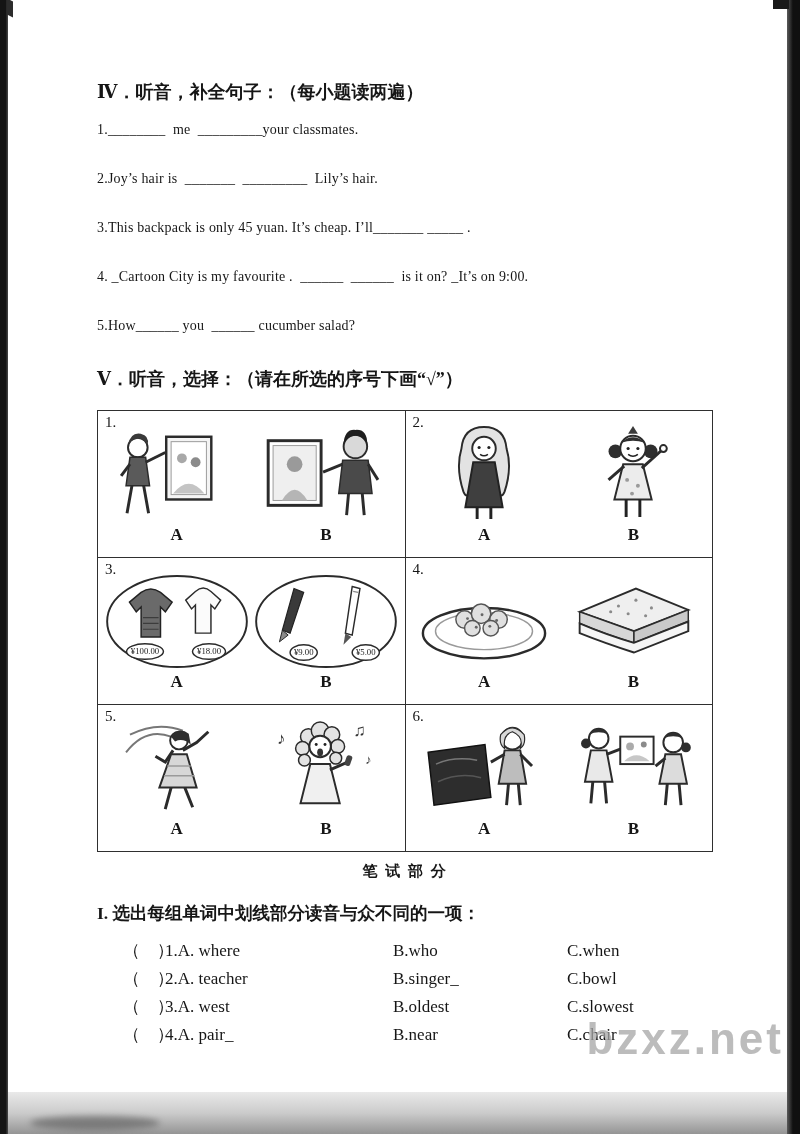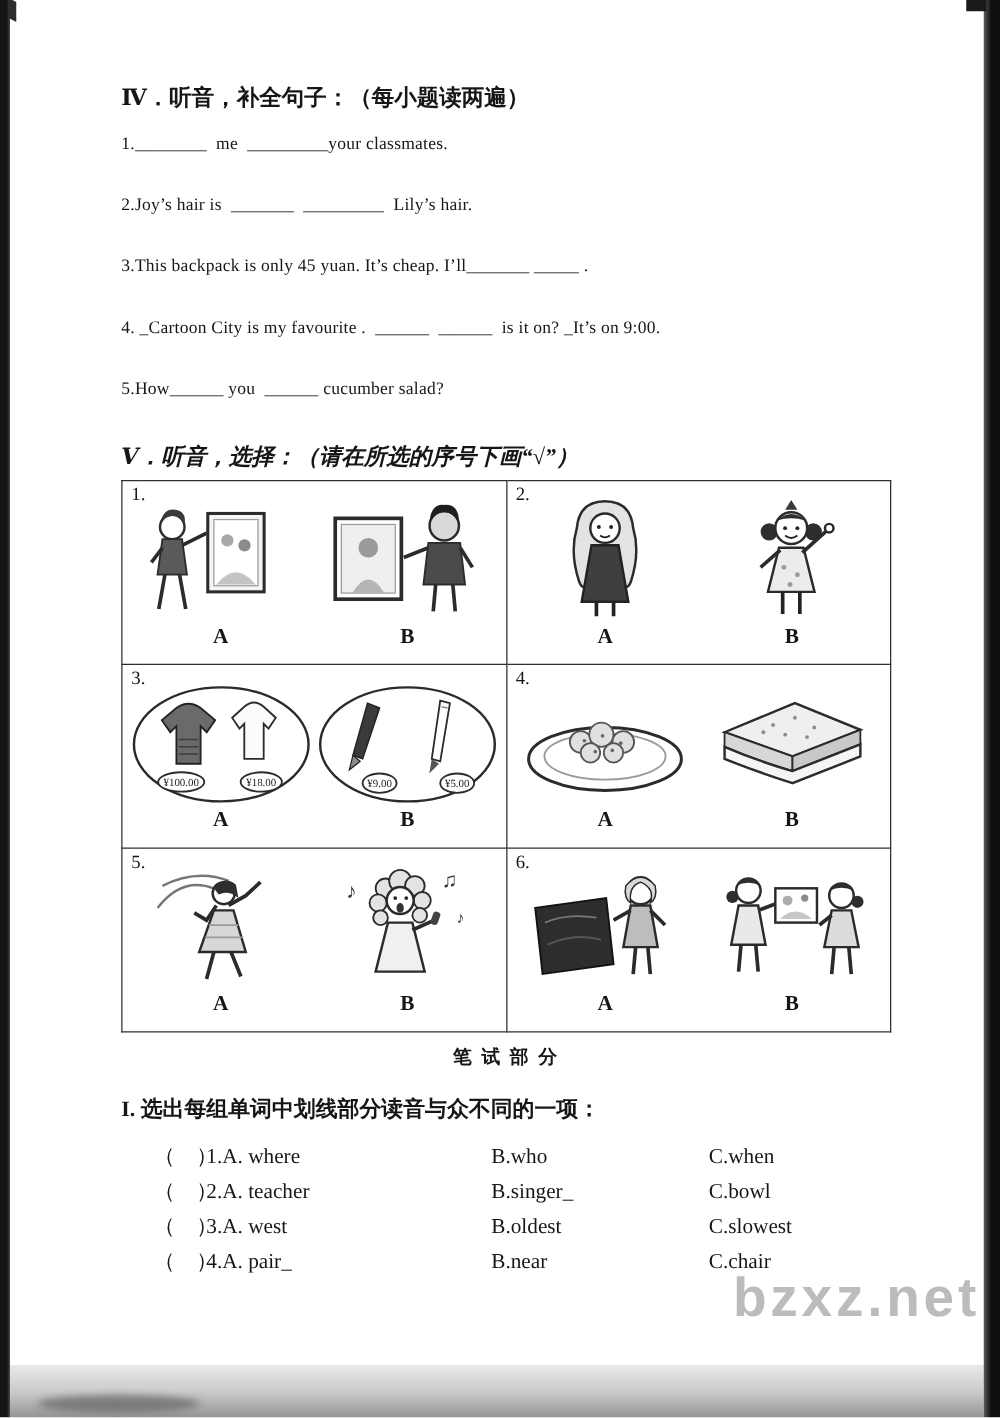--- a/index.html
+++ b/index.html
@@ -4,39 +4,39 @@
 <style>
   html, body { margin: 0; padding: 0; }
   body {
     width: 800px; height: 1134px;
     position: relative;
     background: #ffffff;
     font-family: "Liberation Serif", "DejaVu Serif", serif;
     color: #161616;
     overflow: hidden;
   }
-  .content { position: absolute; left: 97px; top: 66px; width: 616px; z-index: 2; }
+  .content { position: absolute; left: 97px; top: 80px; width: 616px; z-index: 2; }
 
   
   .scan-edge-left  { position: absolute; left: 0; top: 0; width: 8px; height: 100%;
                      background: linear-gradient(90deg, #141414 70%, #4a4a4a); z-index: 5; }
   .scan-edge-right { position: absolute; right: 0; top: 0; width: 13px; height: 100%;
                      background: linear-gradient(270deg, #101010 55%, #5a5a5a); z-index: 5; }
   .scan-corner-tr  { position: absolute; right: 11px; top: 0; width: 16px; height: 9px; background: #1a1a1a; z-index: 6; }
   .scan-corner-tl  { position: absolute; left: 7px; top: 0; width: 6px; height: 16px; background: #2c2c2c; transform: skewY(28deg); z-index: 6; }
   .scan-bottom     { position: absolute; left: 8px; right: 13px; bottom: 0; height: 42px;
                      background: linear-gradient(180deg, #e9e9e9, #cbcbcb 50%, #949494); z-index: 4; }
   .scan-smudge     { position: absolute; left: 30px; bottom: 4px; width: 130px; height: 14px;
                      background: #5f5f5f; border-radius: 50%; filter: blur(3px); opacity: .65; z-index: 5; }
 
   
   .sec-title { font-size: 18px; font-weight: bold; margin: 0 0 18px 0; }
   .fill-item { font-size: 14px; margin: 0 0 33px 0; white-space: pre; letter-spacing: .2px; }
   .fill-item.last { }
-  .sec-title.v { margin-bottom: 7px; font-style: italic; }
+  .sec-title.v { margin-bottom: 19px; }
 
   
   .choice-table { border-collapse: collapse; width: 616px; table-layout: fixed; }
   .choice-table td { border: 1.4px solid #2f2f2f; height: 142px; vertical-align: top;
                      position: relative; padding: 3px 4px 1px 4px; }
   .cell-num { position: absolute; left: 7px; top: 3px; font-size: 15px; }
   .cell-images { display: flex; justify-content: space-around; align-items: flex-end;
                  height: 103px; margin-top: 6px; }
   .img-slot { display: flex; align-items: flex-end; justify-content: center; }
   .img-slot svg { display: block; }

